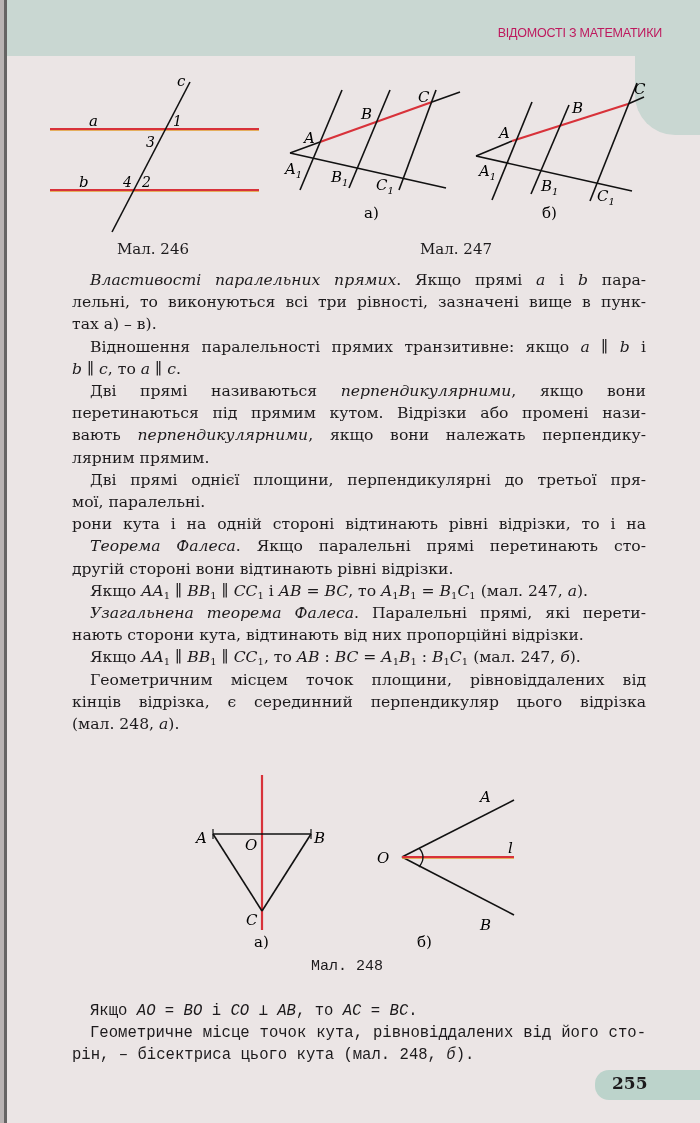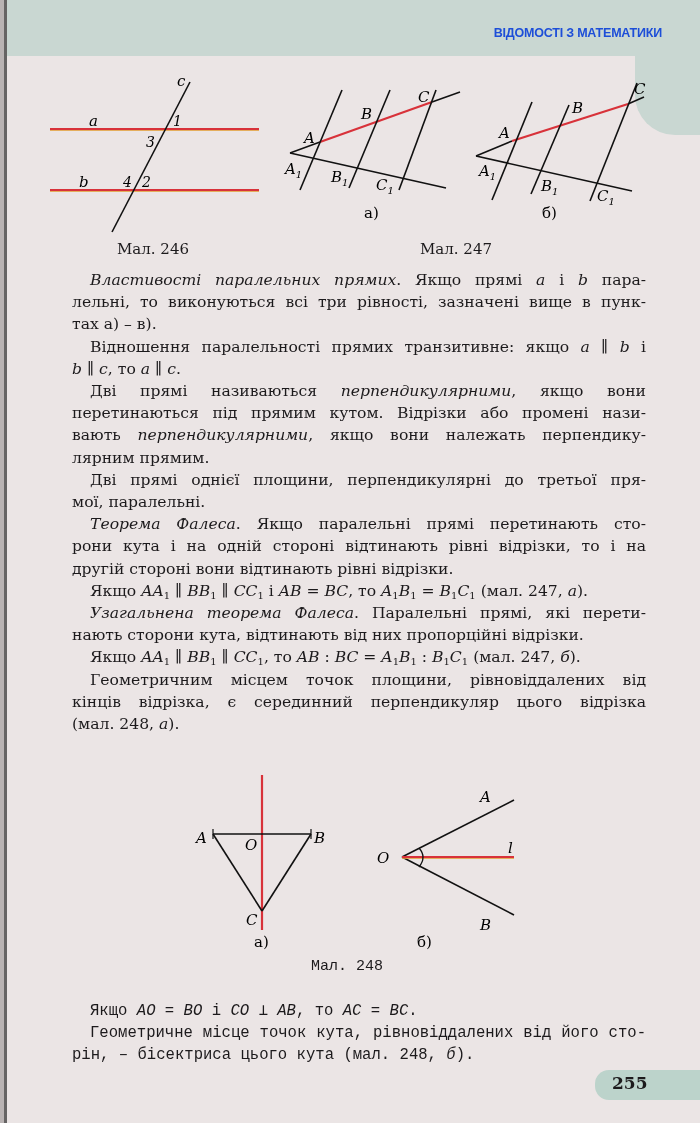--- a/index.html
+++ b/index.html
@@ -15,21 +15,21 @@
     position:absolute; left:7px; top:0; width:693px; height:56px;
     background:#c9d7d2;
   }
   .header-band-right {
     position:absolute; right:0; top:40px; width:65px; height:95px;
     background:#c9d7d2; border-bottom-left-radius:40px;
   }
   .header-title {
     position:absolute; right:38px; top:26px;
     font-family:"Liberation Sans","DejaVu Sans",sans-serif;
-    font-weight:bold; font-size:12.5px; letter-spacing:-0.2px; color:#1d4ed8;
+    font-weight:normal; font-size:12.5px; letter-spacing:-0.2px; color:#be185d;
   }
   .fig { position:absolute; }
   .fig svg { display:block; overflow:visible; }
   .fig text { font-family:"DejaVu Serif","Liberation Serif",serif; }
   .caption {
     position:absolute; font-size:15px; color:#1c1a1c;
   }
   .text-block {
     position:absolute; left:72px; width:574px;
     font-size:15.6px; line-height:22.2px;
@@ -128,22 +128,22 @@
     <span class="line indent just"><span>Дві прямі називаються </span><i>перпендикулярними</i><span>, якщо вони</span></span>
     <span class="line just">перетинаються під прямим кутом. Відрізки або промені нази-</span>
     <span class="line just"><span>вають </span><i>перпендикулярними</i><span>, якщо вони належать перпендику-</span></span>
     <span class="line">лярним прямим.</span>
   </div>
   <div>
     <span class="line indent just">Дві прямі однієї площини, перпендикулярні до третьої пря-</span>
     <span class="line">мої, паралельні.</span>
   </div>
   <div>
+    <span class="line just">рони кута і на одній стороні відтинають рівні відрізки, то і на</span>
     <span class="line indent just"><i>Теорема Фалеса</i><span>. Якщо паралельні прямі перетинають сто-</span></span>
-    <span class="line just">рони кута і на одній стороні відтинають рівні відрізки, то і на</span>
     <span class="line">другій стороні вони відтинають рівні відрізки.</span>
   </div>
   <div>
     <span class="line indent"><span>Якщо </span><i>AA</i><sub>1</sub><span> ∥ </span><i>BB</i><sub>1</sub><span> ∥ </span><i>CC</i><sub>1</sub><span> і </span><i>AB</i><span> = </span><i>BC</i><span>, то </span><i>A</i><sub>1</sub><i>B</i><sub>1</sub><span> = </span><i>B</i><sub>1</sub><i>C</i><sub>1</sub><span> (мал. 247, </span><i>а</i><span>).</span></span>
   </div>
   <div>
     <span class="line indent just"><i>Узагальнена теорема Фалеса</i><span>. Паралельні прямі, які перети-</span></span>
     <span class="line">нають сторони кута, відтинають від них пропорційні відрізки.</span>
   </div>
   <div>

